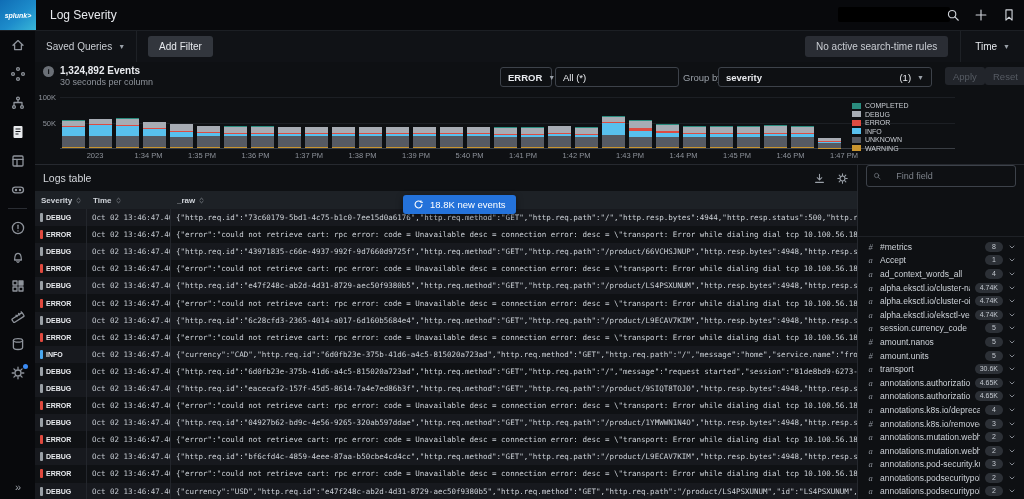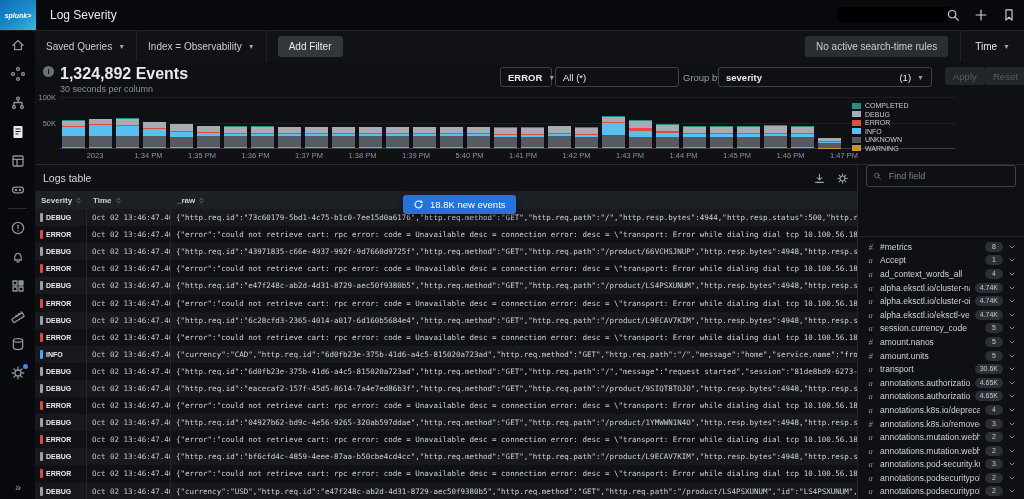--- a/index.html
+++ b/index.html
@@ -26,21 +26,21 @@
   .pause-btn i{width:2px;height:8px;background:#c9cdd3;}
   .caret{font-size:7px;color:#9aa0a8;}
   .add-filter{background:#32363d;color:#e6e9ed;padding:5px 11px;border-radius:3px;}
   .tool-right{margin-left:auto;display:flex;align-items:center;height:100%;}
   .rules-btn{background:#2a2d34;padding:5px 11px;border-radius:3px;color:#c9cdd3;margin-right:12px;}
   .save-btn{display:flex;align-items:center;gap:6px;padding:0 14px;height:100%;border-left:1px solid #1e2126;color:#e6e9ed;}
   
   .controls{position:absolute;left:35px;top:62px;right:0;height:30px;background:#0e1013;}
   .events{position:absolute;left:8px;top:3px;display:flex;gap:6px;}
   .info-ic{width:11px;height:11px;border-radius:50%;background:#6b7077;color:#0e1013;font-size:8px;font-weight:bold;display:flex;align-items:center;justify-content:center;margin-top:1px;}
-  .ev-title{font-size:16px;font-weight:bold;color:#e8eaee;}
+  .ev-title{font-size:10px;font-weight:bold;color:#e8eaee;}
   .ev-sub{font-size:9px;color:#8e939b;margin-top:1px;}
   .sel{position:absolute;top:5px;height:18px;border:1px solid #3d424a;border-radius:3px;display:flex;align-items:center;padding:0 7px;font-size:9.5px;color:#e8eaee;gap:6px;background:#0e1013;}
   .groupby-label{position:absolute;left:648px;top:10px;font-size:9.5px;color:#9aa0a8;}
   .dis-btn{position:absolute;top:5px;height:18px;background:#22252b;color:#565b63;border-radius:3px;padding:0 8px;font-size:9.5px;display:flex;align-items:center;}
   
   .chart{position:absolute;left:35px;top:92px;right:0;height:72px;}
   .ytick{position:absolute;left:0;width:21px;text-align:right;font-size:7.5px;color:#8e939b;}
   .gridline{position:absolute;left:25px;right:69px;height:1px;background:#1c1f24;}
   .baseline{position:absolute;left:25px;right:69px;top:56px;height:1px;background:#3a3e44;}
   .bar{position:absolute;bottom:16px;width:23px;display:flex;flex-direction:column-reverse;}
@@ -64,21 +64,21 @@
   .sevbar{width:3px;height:9px;border-radius:1px;}
   .time{font-family:"DejaVu Sans Mono",monospace;font-size:7.5px;color:#c3c8cf;padding-left:5px;white-space:pre;overflow:hidden;height:100%;display:flex;align-items:center;border-right:1px solid #23262c;}
   .raw{font-family:"DejaVu Sans Mono",monospace;font-size:7.5px;color:#ced3d9;padding-left:5px;white-space:pre;overflow:hidden;}
   .new-events{position:absolute;left:368px;top:30px;height:19px;background:#2472da;border-radius:3px;color:#fff;font-size:9.5px;display:flex;align-items:center;gap:6px;padding:0 10px;box-shadow:0 2px 6px rgba(0,0,0,.5);}
   .new-events span.ic{width:11px;height:11px;display:inline-flex;}
   
   .fields{position:absolute;left:857px;top:164px;right:0;bottom:0;border-top:1px solid #26292f;border-left:1px solid #26292f;background:#0e1013;}
   .fields-head{display:flex;justify-content:space-between;align-items:center;padding:9px 10px 6px;}
   .fields-title{font-size:11px;font-weight:bold;color:#e8eaee;}
   .fields-refresh{width:12px;height:12px;color:#9aa0a8;display:inline-flex;}
-  .fsearch{margin:0 8px;height:20px;border:1px solid #3d424a;border-radius:3px;display:flex;align-items:center;padding:0 6px;gap:5px;color:#7d828a;}
+  .fsearch{margin:0 8px;height:20px;border:1px solid #3d424a;border-radius:3px;display:flex;align-items:center;padding:0 6px;gap:13px;color:#7d828a;}
   .fsearch .ic{width:10px;height:10px;display:inline-flex;}
   .fsearch input{background:none;border:none;outline:none;color:#c9cdd3;font-size:9px;width:100%;font-family:"Liberation Sans",sans-serif;}
   .fsearch input::placeholder{color:#7d828a;}
   .fieldlist{position:absolute;top:71px;left:0;right:0;bottom:0;border-top:1px solid #1e2126;padding-top:3px;overflow:hidden;}
   .field-item{height:13.6px;display:flex;align-items:center;padding:0 8px;font-size:8.5px;color:#ced3d9;gap:5px;}
   .ftype{width:9px;color:#8e939b;font-size:8.5px;font-family:"Liberation Serif",serif;font-style:italic;flex:none;text-align:center;}
   .fname{flex:1;white-space:nowrap;overflow:hidden;}
   .fcount{background:#2c3036;border-radius:7px;padding:0 5px;font-size:7px;color:#c3c8cf;height:10px;line-height:10px;min-width:8px;text-align:center;flex:none;}
   .fchev{width:8px;height:8px;color:#8e939b;display:inline-flex;flex:none;}
   svg{display:block;width:100%;height:100%;}
@@ -223,24 +223,20 @@
         </div>
       </div>
     <div class="nav-expand">»</div>
   </div>
 
   <div class="toolbar">
     <div class="tsec">
       <span>Saved Queries</span>
       <span class="caret">▼</span>
     </div>
-    <div class="tsec">
-      <span>Index = Observability</span>
-      <span class="caret">▼</span>
-    </div>
     <div class="tsec" style="border-right:none;">
       <span class="add-filter">Add Filter</span>
     </div>
     <div class="tool-right">
       <span class="rules-btn">No active search-time rules</span>
       <span class="save-btn">
         <span>Time</span>
         <span class="caret">▼</span>
       </span>
     </div>

